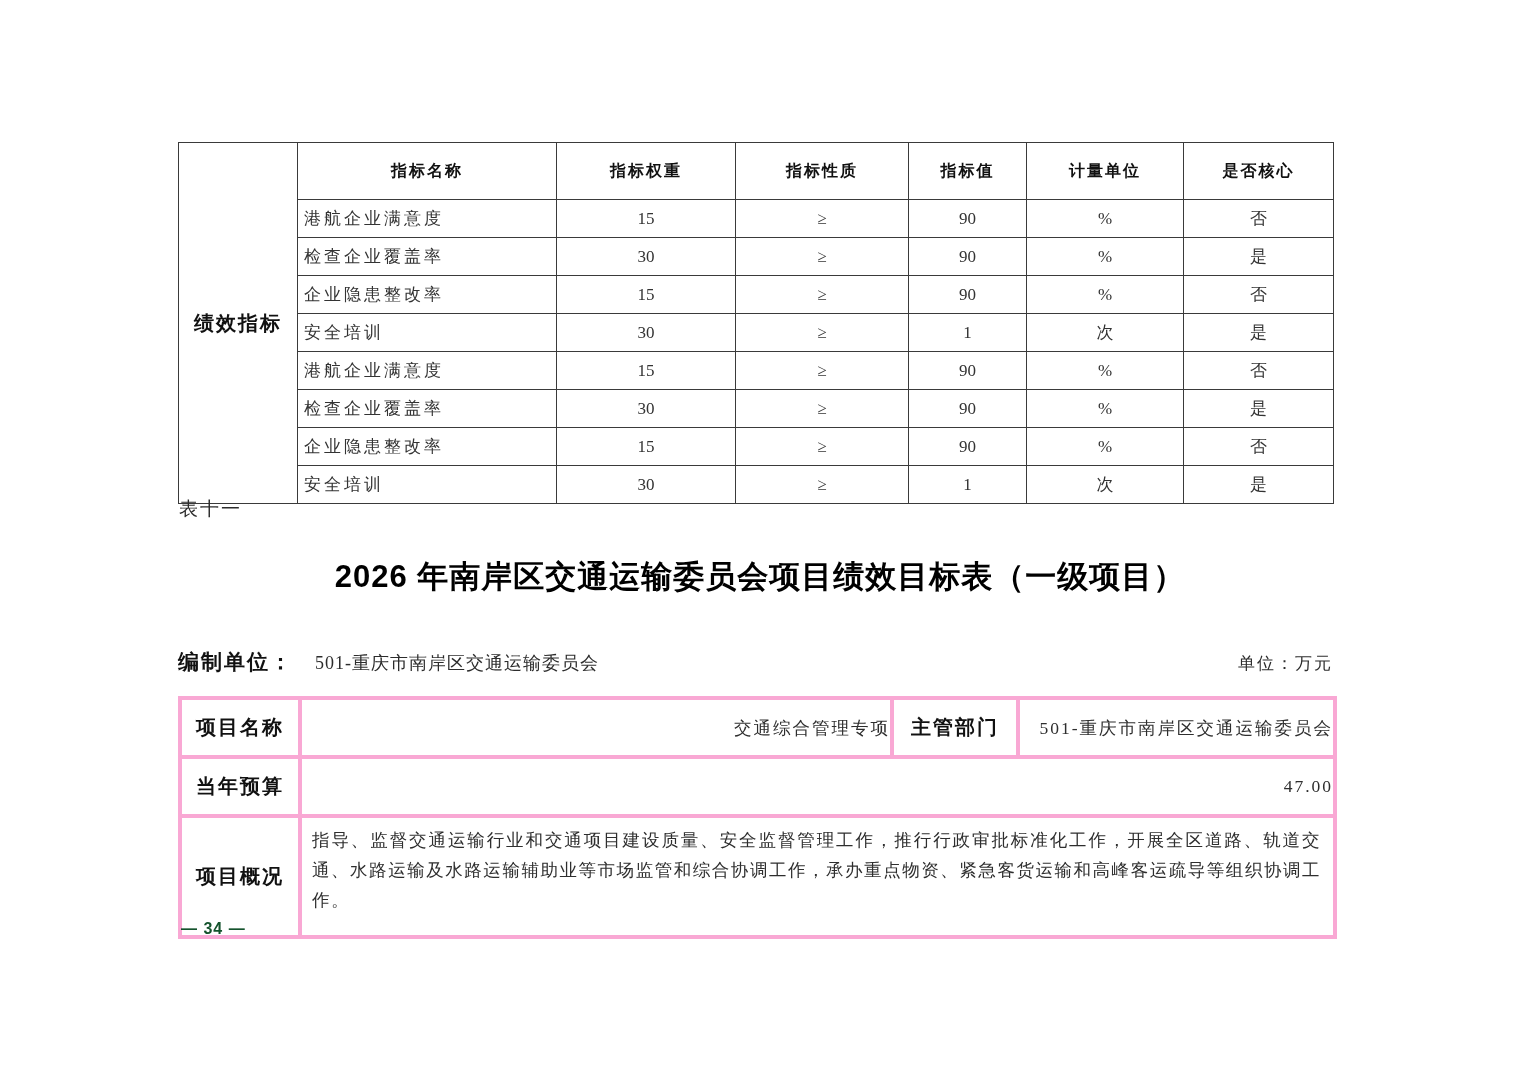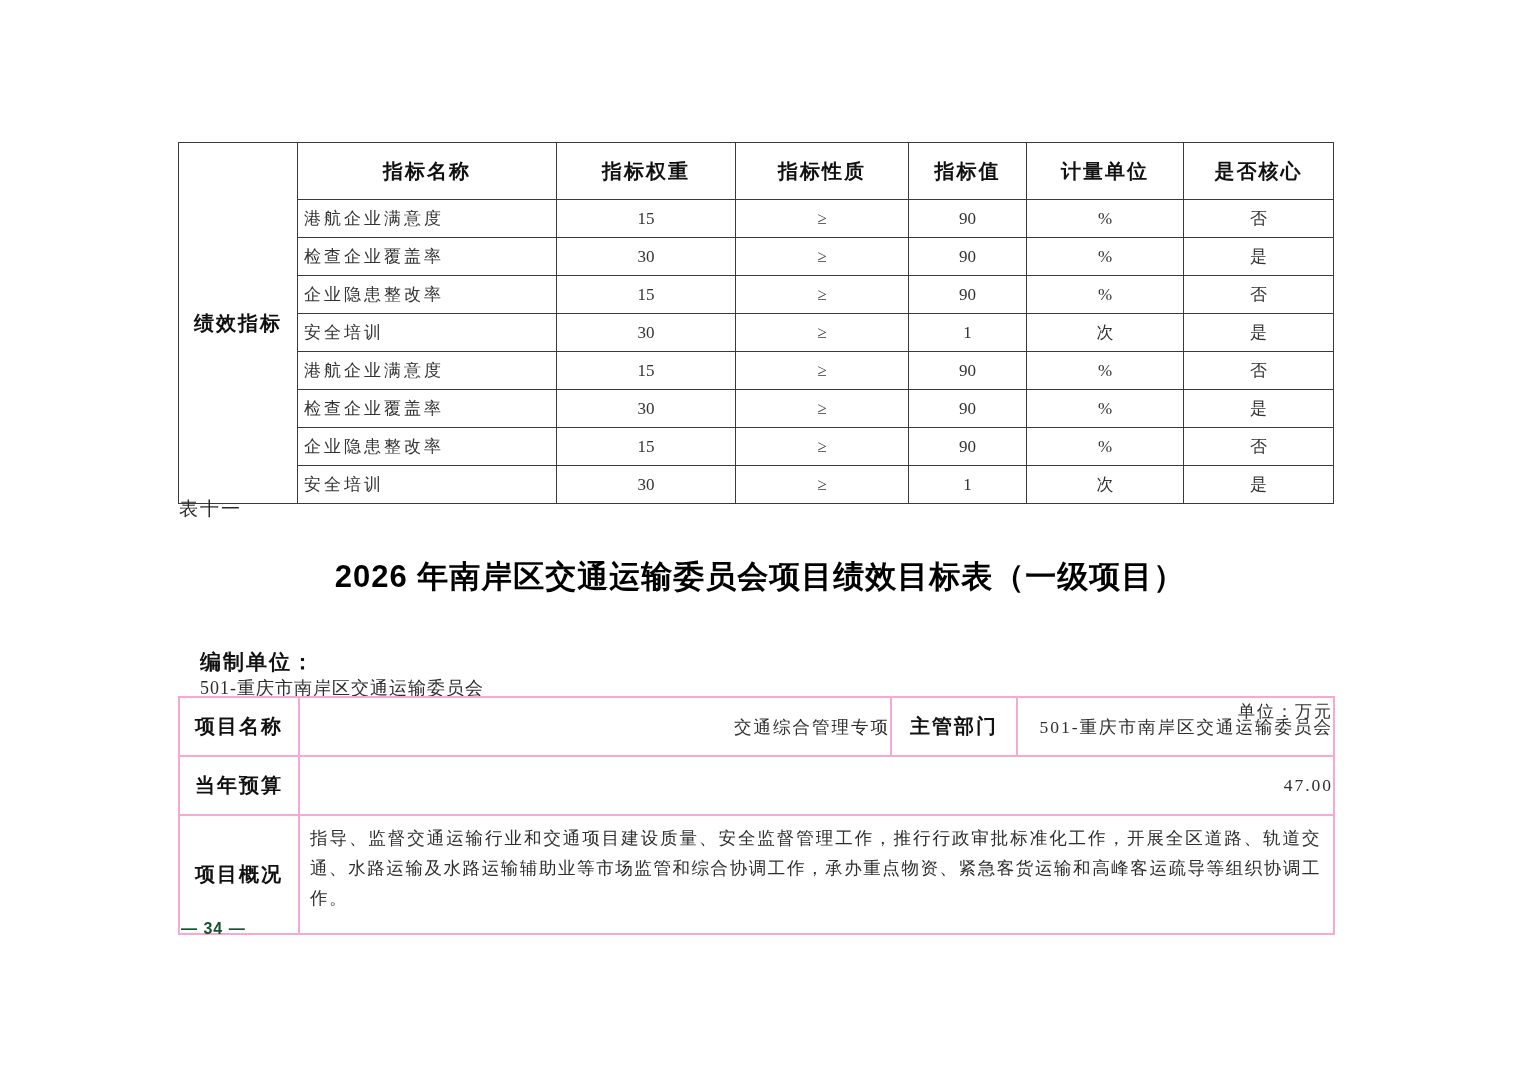--- a/index.html
+++ b/index.html
@@ -17,21 +17,21 @@
     border-collapse:collapse;table-layout:fixed;
   }
   #indicator-table td{
     border:1px solid #3a3a3a;
     font-size:17px;color:#333;
     letter-spacing:3px;
     overflow:hidden;white-space:nowrap;
   }
   #indicator-table td.hdr{
     height:54px;
-    font-size:20px;font-weight:bold;color:#111;
+    font-size:16px;font-weight:bold;color:#111;
     text-align:center;letter-spacing:2px;
   }
   #indicator-table td.rowhead{
     font-size:20px;font-weight:bold;color:#111;
     text-align:center;letter-spacing:2px;
   }
   #indicator-table td.name-cell{height:35px;text-align:left;padding-left:6px;font-family:Liberation Serif, serif;}
   #indicator-table td.center-cell{height:35px;text-align:center;letter-spacing:0;}
   
   #table-caption{
@@ -40,38 +40,38 @@
   }
   #doc-title{
     position:absolute;left:0;top:556px;width:1520px;
     text-align:center;
     font-family:"Liberation Sans","DejaVu Sans",sans-serif;
     font-weight:bold;font-size:31px;color:#000;
     letter-spacing:1px;
   }
   #meta-line{
     position:absolute;left:178px;top:648px;width:1155px;
-    display:flex;align-items:baseline;flex-direction:column;
+    display:flex;align-items:baseline;
   }
   #meta-line .label{
     font-size:21px;font-weight:bold;color:#111;letter-spacing:2px;
   }
   #meta-line .value{
     font-size:18px;color:#2c2c2c;letter-spacing:1px;margin-left:22px;
   }
   #meta-line .unit{
     margin-left:auto;font-size:17px;color:#2c2c2c;letter-spacing:2px;
   }
   
   #project-table{
     position:absolute;left:178px;top:696px;width:1155px;
     border-collapse:collapse;table-layout:fixed;
   }
   #project-table td{
-    border:2px solid #f9a8d4;
+    border:4px solid #f9a8d4;
     font-size:17.5px;color:#2e2e2e;
     letter-spacing:2px;
     padding:0;
   }
   #project-table td.plabel{
     font-size:20px;font-weight:bold;color:#111;
     text-align:center;letter-spacing:2px;
   }
   #project-table .r1{height:59px;}
   #project-table .r2{height:59px;}

